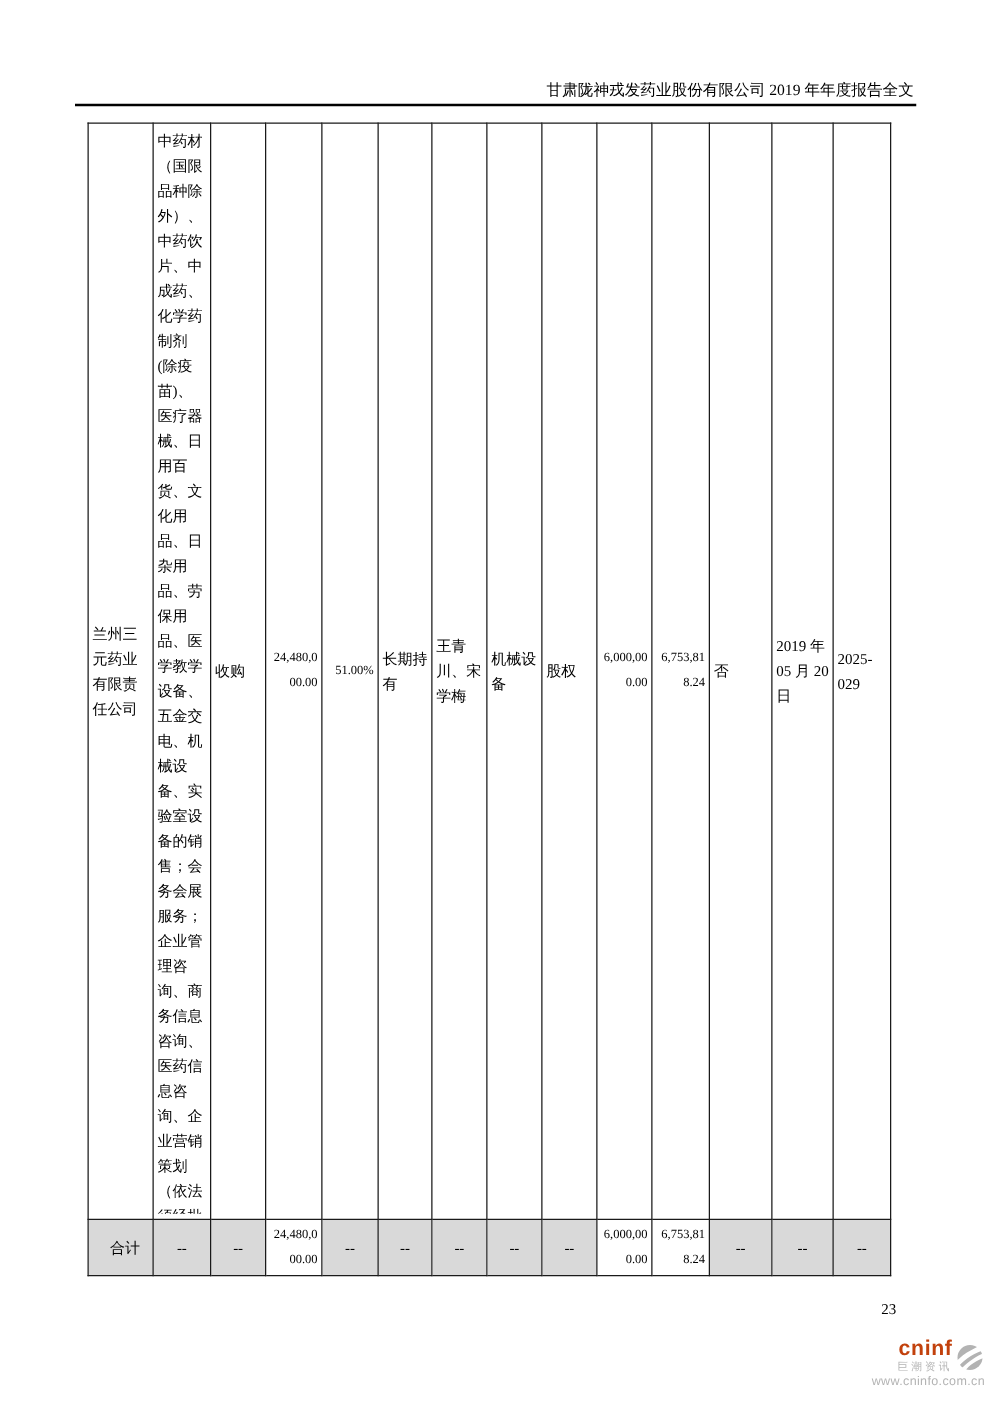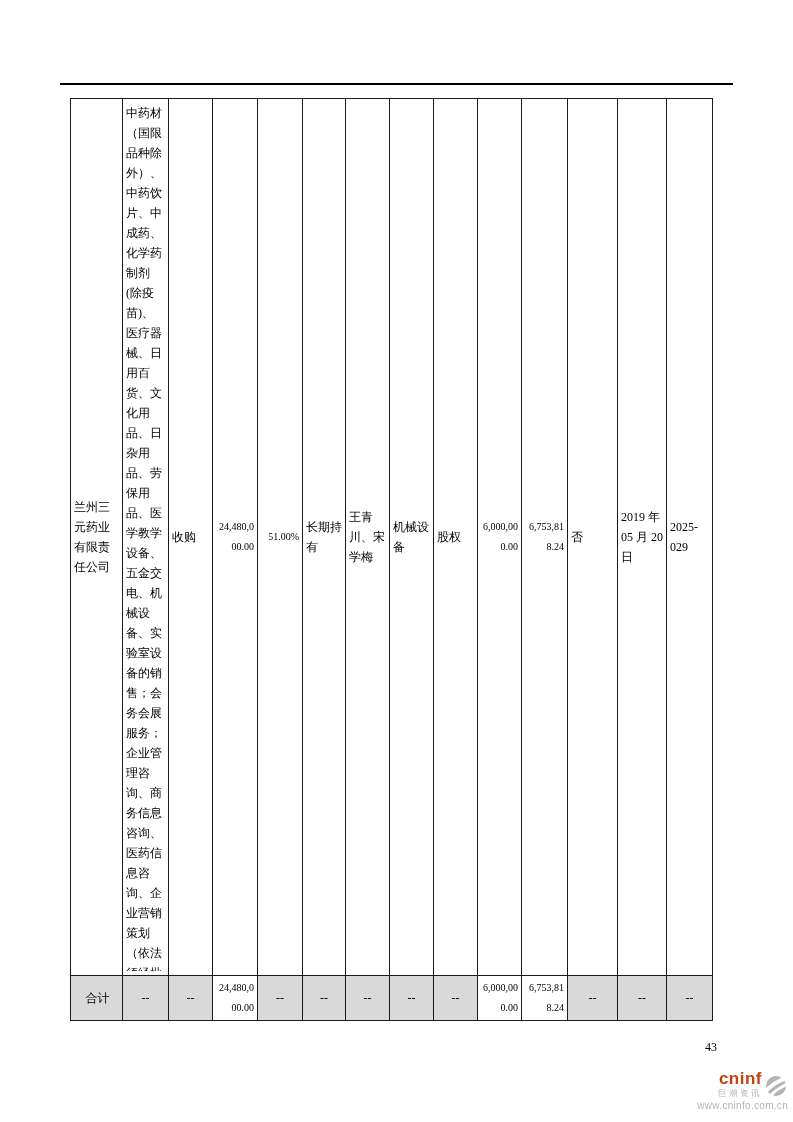--- a/index.html
+++ b/index.html
@@ -17,40 +17,41 @@
     border:1px solid #1a1a1a;padding:1px 3px;vertical-align:middle;
     line-height:20px;word-break:break-word;overflow:hidden;
   }
   tr.data{height:877px;}
   td.scope-td{vertical-align:top;padding:2px 3px;}
   .scope{max-height:868px;overflow:hidden;line-height:20px;}
   td.num{text-align:right;word-break:break-all;padding:1px 2px;font-size:10px;}
   td.idx{word-break:break-all;}
   tr.total{height:45px;}
   tr.total td{background:#d9d9d9;text-align:center;line-height:20px;}
-  tr.total td.label{text-align:center;padding-left:5px;}
+  tr.total td.label{text-align:left;padding-left:17px;}
   tr.total td.white{background:#ffffff;}
   tr.total td.num{text-align:right;}
   .pagenum{position:absolute;top:1040px;right:76px;font-size:12px;}
   .logo{
     position:absolute;top:1071px;right:5px;text-align:right;
     font-family:"Liberation Sans","DejaVu Sans",sans-serif;color:#b3b3b3;
   }
   .logo-top{display:flex;align-items:center;justify-content:flex-end;}
   .logo-left{display:flex;flex-direction:column;align-items:flex-end;}
   .logo-brand{font-size:17px;font-weight:bold;line-height:15px;letter-spacing:0.5px;color:#c2410c;}
   .logo-cn{font-size:8.5px;letter-spacing:2.5px;margin-top:2px;color:#b3b3b3;font-family:Liberation Mono, monospace;}
   .swoosh{margin-left:2px;flex:0 0 auto;}
   .logo-url{font-size:10px;margin-top:0;color:#b3b3b3;letter-spacing:0.3px;}
 </style>
 </head>
 <body>
 
 <div class="page">
 
+  <div class="title">甘肃陇神戎发药业股份有限公司 2019 年年度报告全文</div>
   <div class="rule"></div>
 
   <table class="rpt">
     <colgroup>
       <col style="width:52px">
         <col style="width:46px">
         <col style="width:44px">
       <col style="width:45px">
         <col style="width:45px">
         <col style="width:43px">
@@ -94,21 +95,21 @@
         <td>--</td>
         <td class="white num">6,000,000.00</td>
         <td class="white num">6,753,818.24</td>
         <td>--</td>
         <td>--</td>
         <td>--</td>
       </tr>
     </tbody>
   </table>
 
-  <div class="pagenum">43</div>
+  <div class="pagenum">23</div>
 
   <div class="logo">
     <div class="logo-top">
       <div class="logo-left">
         <div class="logo-brand">cninf</div>
         <div class="logo-cn">巨潮资讯</div>
       </div>
       <svg class="swoosh" width="24" height="24" viewBox="0 0 24 24">
         <circle cx="12" cy="12" r="10" fill="#b3b3b3"></circle>
         <path d="M1 15 C8 8 16 4 24 1 L24 6 C16 8 8 13 3 19 Z" fill="#ffffff"></path>

